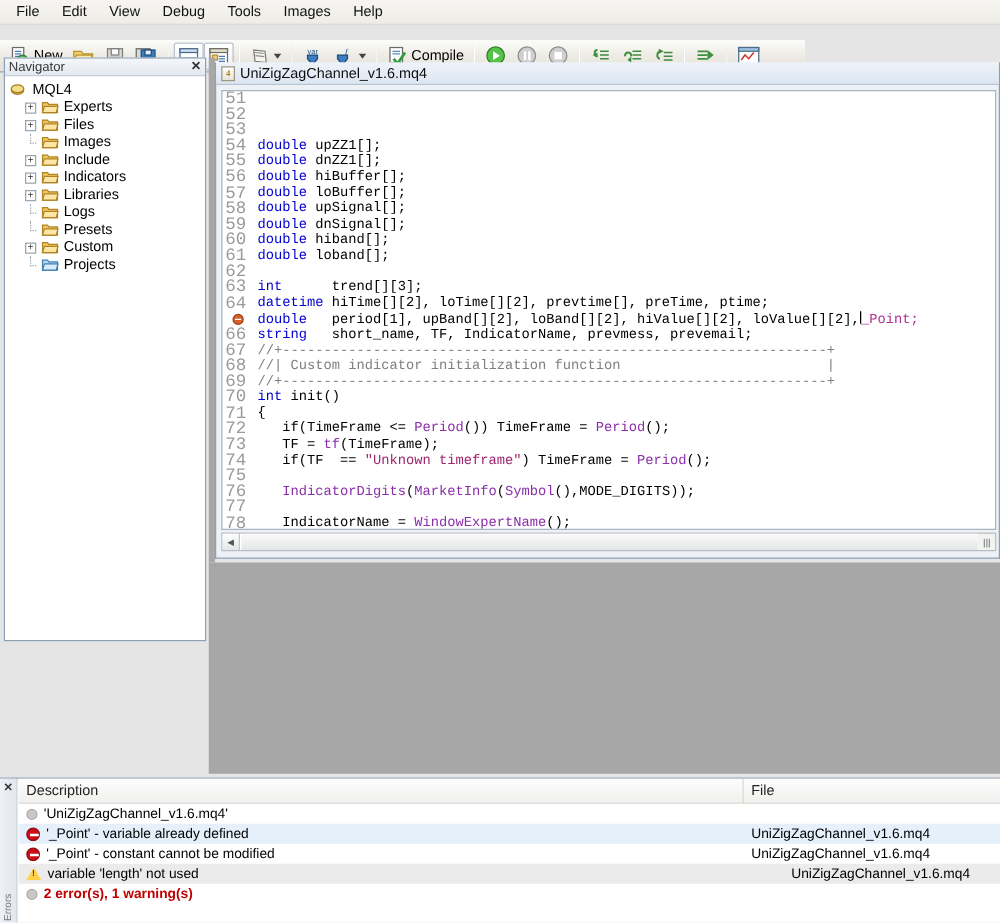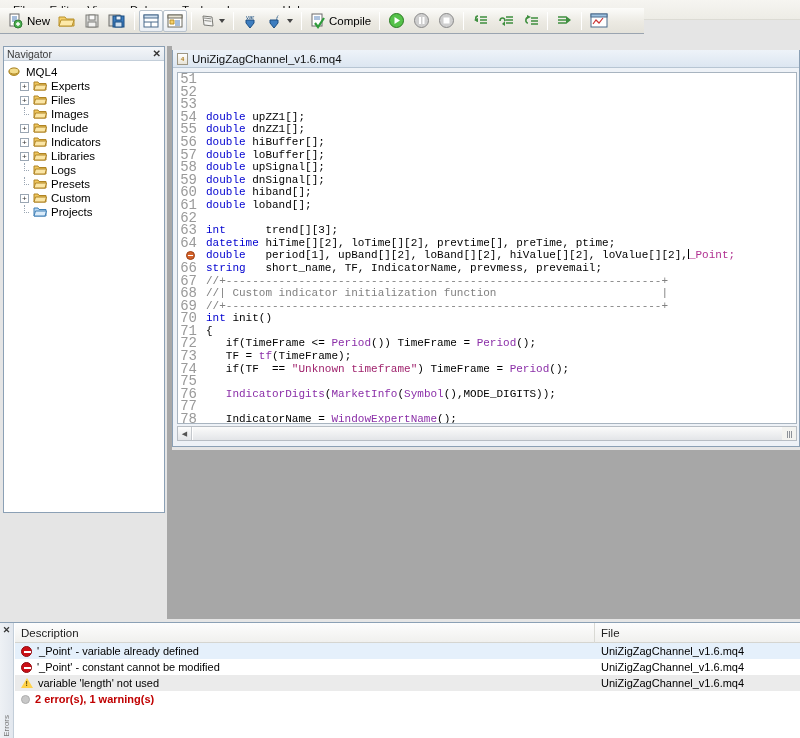--- a/index.html
+++ b/index.html
@@ -19,21 +19,21 @@
     background: linear-gradient(to bottom,#f6f5f1 0%,#edece6 100%);
     display:flex; align-items:center; padding-left:4px;
     border-bottom:1px solid #dcdbd4;
   }
   .menu-item {
     padding: 2px 9px; font-size: 11.5px; color:#111; cursor:default; white-space:nowrap;
   }
 
   
   .toolbar {
-    position:absolute; left:0; top:8px; width:644px; height:26px;
+    position:absolute; left:0; top:32px; width:644px; height:26px;
     background: linear-gradient(to bottom,#fcfcfa 0%,#eceae3 55%,#e4e2da 100%);
     display:flex; align-items:center; padding-left:4px;
     border-bottom:1px solid #9aa4b0;
   }
   .tb { display:flex; align-items:center; height:22px; padding:0 3px; border:1px solid transparent; cursor:default;}
   .tb.framed { border:1px solid #b9c3cd; background:linear-gradient(to bottom,#ffffff,#eaeef3); border-radius:2px;}
   .tb-label { margin-left:3px; font-size:11.5px; }
   .sep { width:1px; height:18px; background:#c9c7bf; margin:0 4px; border-right:1px solid #fff; }
   .caret { width:0;height:0;border-left:3px solid transparent;border-right:3px solid transparent;border-top:4px solid #444; margin-left:3px;}
   svg { display:block; }
@@ -130,21 +130,21 @@
   }
   .grid { position:absolute; left:15px; top:0; width:785px; height:116px; }
   .ghead {
     display:flex; height:20px; background:linear-gradient(to bottom,#fdfdfd,#f0f0ee);
     border-bottom:1px solid #d5d5d0; align-items:center; font-size:11.5px; color:#222;
   }
   .gcol-desc { width:580px; padding-left:6px; border-right:1px solid #d9d9d4; height:20px; display:flex; align-items:center;}
   .gcol-file { flex:1; padding-left:6px; height:20px; display:flex; align-items:center;}
   .grow { display:flex; height:16px; align-items:center; font-size:11px; }
   .grow.sel { background:#e5f0fb; }
-  .grow.alt { background:#ebebeb; }
+  .grow.alt { background:#ebebeb;gap:32px; }
   .gc1 { width:580px; display:flex; align-items:center; gap:5px; padding-left:6px; overflow:hidden; white-space:nowrap;}
   .gc2 { flex:1; padding-left:6px; white-space:nowrap; overflow:hidden;}
   .ic-info { width:9px;height:9px;border-radius:50%;background:#c8c8c8;border:1px solid #adadad; flex:0 0 auto;}
   .ic-err {
     width:11px;height:11px;border-radius:50%;background:#cc0f16;border:1px solid #8e0b10; position:relative; flex:0 0 auto;
   }
   .ic-err:after { content:""; position:absolute; left:2px; top:4.5px; width:7px; height:2px; background:#fff; }
   .ic-warn {
     width:0;height:0;border-left:6px solid transparent;border-right:6px solid transparent;
     border-bottom:10px solid #ffd24a; position:relative; flex:0 0 auto;
@@ -518,20 +518,27 @@
     <div class="tb-side">
       <div class="x">✕</div>
       <div class="vtext">Errors</div>
     </div>
     <div class="grid">
       <div class="ghead">
         <div class="gcol-desc">Description</div>
         <div class="gcol-file">File</div>
       </div>
       <div id="error-rows">
+          <div class="grow">
+            <div class="gc1">
+              <span class="ic-info"></span>
+              <span>'UniZigZagChannel_v1.6.mq4'</span>
+            </div>
+            <div class="gc2"></div>
+          </div>
           <div class="grow sel">
             <div class="gc1">
               <span class="ic-err"></span>
               <span>'_Point' - variable already defined</span>
             </div>
             <div class="gc2">UniZigZagChannel_v1.6.mq4</div>
           </div>
           <div class="grow">
             <div class="gc1">
               <span class="ic-err"></span>

